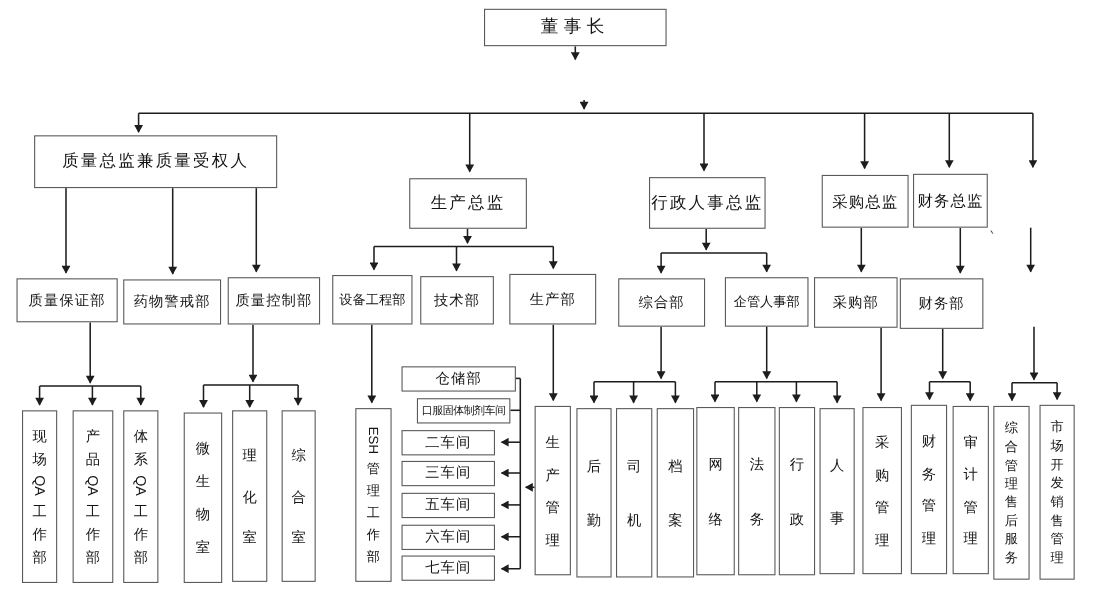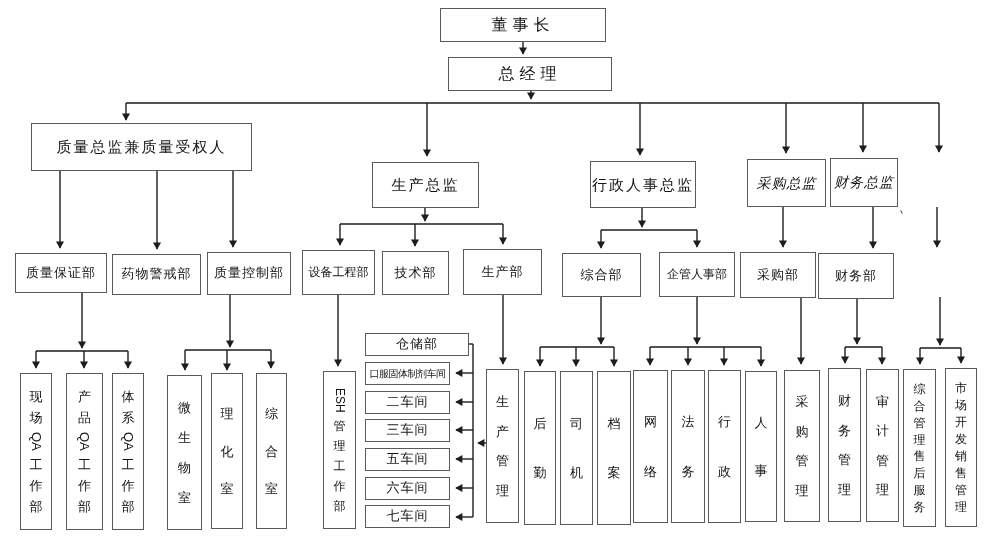--- a/index.html
+++ b/index.html
@@ -10,25 +10,25 @@
   }
   #wires { position:absolute; left:0; top:0; width:1000px; height:536px; pointer-events:none; }
   .node {
     position:absolute; box-sizing:border-box; border:1.6px solid #5a5a5a;
     background:#fff; display:flex; align-items:center; justify-content:center;
     text-align:left; line-height:1.15; font-size:13px; letter-spacing:1px;
     white-space:nowrap;
   }
   .lv0 { font-size:16px; letter-spacing:5px; }
   .lv1 { font-size:15px; letter-spacing:2px; }
-  .lv1s { font-size:14px; letter-spacing:1px;font-style:italic; }
+  .lv1s { font-size:14px; letter-spacing:1px; }
   .dept { font-size:13px; letter-spacing:1px; }
   .dept-sm { font-size:12px; letter-spacing:0; }
   .wbox { font-size:13px; letter-spacing:1px; }
-  .sq { font-size:10px; letter-spacing:-0.5px; }
+  .sq { font-size:10px; letter-spacing:-0.5px;margin-left:14px; }
   .vbox {
     flex-direction:column; justify-content:space-evenly; padding:8px 0;
     letter-spacing:0; white-space:normal;
   }
   .vbox span { display:block; line-height:1; }
   .vbox span.lat { writing-mode:vertical-rl; }
   .v12 { font-size:12px; }
   .v13 { font-size:13px; }
   .tickmark {
     position:absolute; font-size:14px; color:#444;
@@ -103,21 +103,20 @@
       <path d="M473,402 H456" marker-end="url(#arr)"></path>
       <path d="M473,430 H456" marker-end="url(#arr)"></path>
       <path d="M473,459 H456" marker-end="url(#arr)"></path>
       <path d="M473,488 H456" marker-end="url(#arr)"></path>
       <path d="M473,517 H456" marker-end="url(#arr)"></path>
       <path d="M488,443 H478" marker-end="url(#arr)"></path>
     </g>
   </svg>
 
   <div class="node lv0" style="left:440px;top:8px;width:166px;height:34px">董事长</div>
-  <div class="node lv0" style="left:448px;top:57px;width:164px;height:34px">总经理</div>
 
   <div class="node lv1" style="left:31px;top:123px;width:221px;height:48px">质量总监兼质量受权人</div>
   <div class="node lv1" style="left:372px;top:162px;width:107px;height:46px">生产总监</div>
   <div class="node lv1" style="left:590px;top:161px;width:106px;height:47px">行政人事总监</div>
   <div class="node lv1s" style="left:747px;top:159px;width:79px;height:48px">采购总监</div>
   <div class="node lv1s" style="left:830px;top:158px;width:68px;height:49px">财务总监</div>
 
   <div class="node dept" style="left:15px;top:253px;width:92px;height:40px">质量保证部</div>
   <div class="node dept" style="left:112px;top:254px;width:89px;height:41px">药物警戒部</div>
   <div class="node dept" style="left:207px;top:252px;width:84px;height:43px">质量控制部</div>

